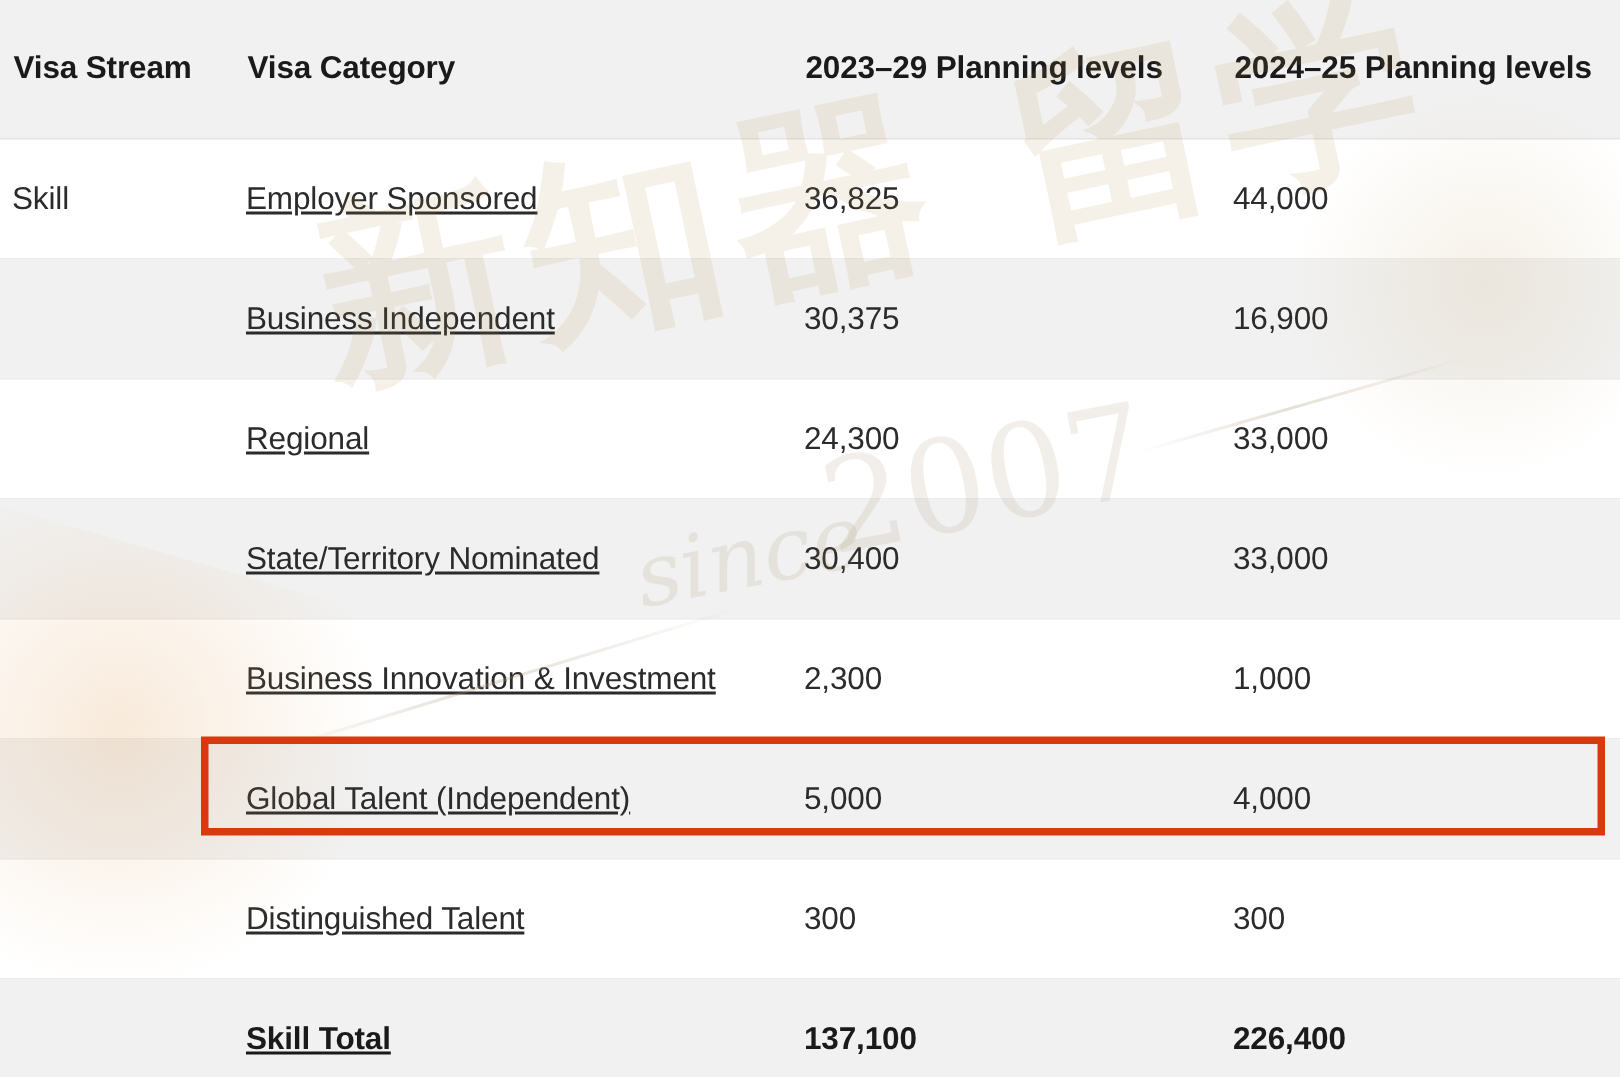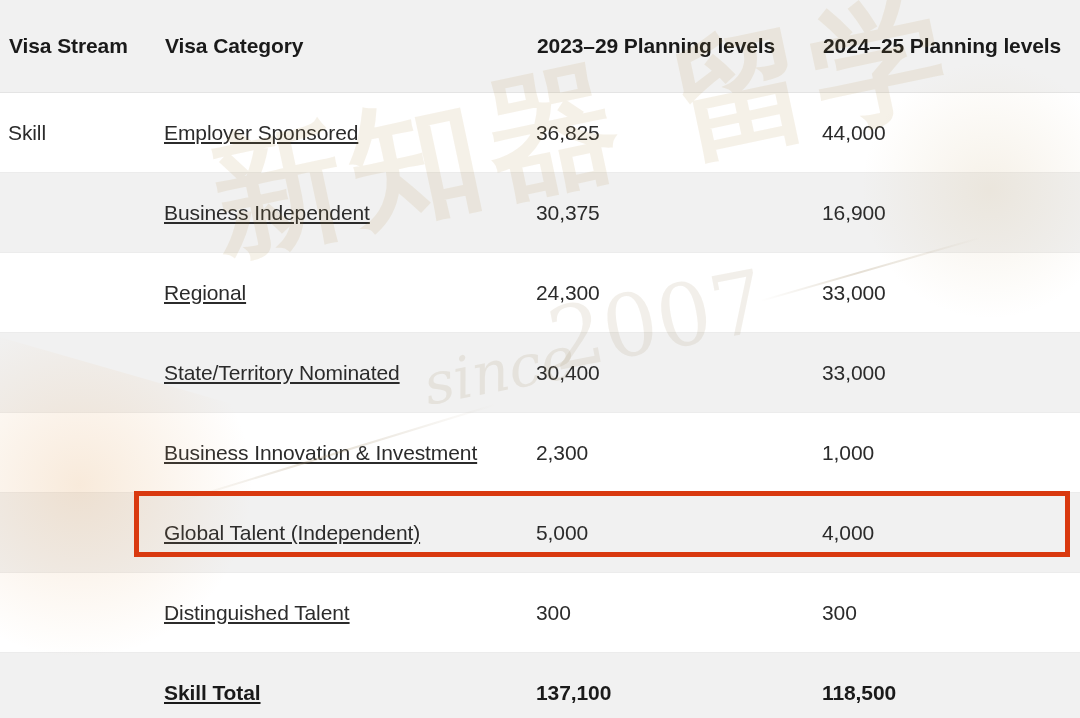--- a/index.html
+++ b/index.html
@@ -302,19 +302,19 @@
         <td class="col-stream">
           <span class="cellpad"></span>
         </td>
         <td class="col-category">
           <span class="cellpad">Skill Total</span>
         </td>
         <td class="col-y1">
           <span class="cellpad">137,100</span>
         </td>
         <td class="col-y2">
-          <span class="cellpad">118,500</span>
+          <span class="cellpad">226,400</span>
         </td>
       </tr>
     </tbody>
 </table>
 
 <div id="highlight-box" style="border-color: rgb(217, 57, 15);"></div>
 
 </body></html>

